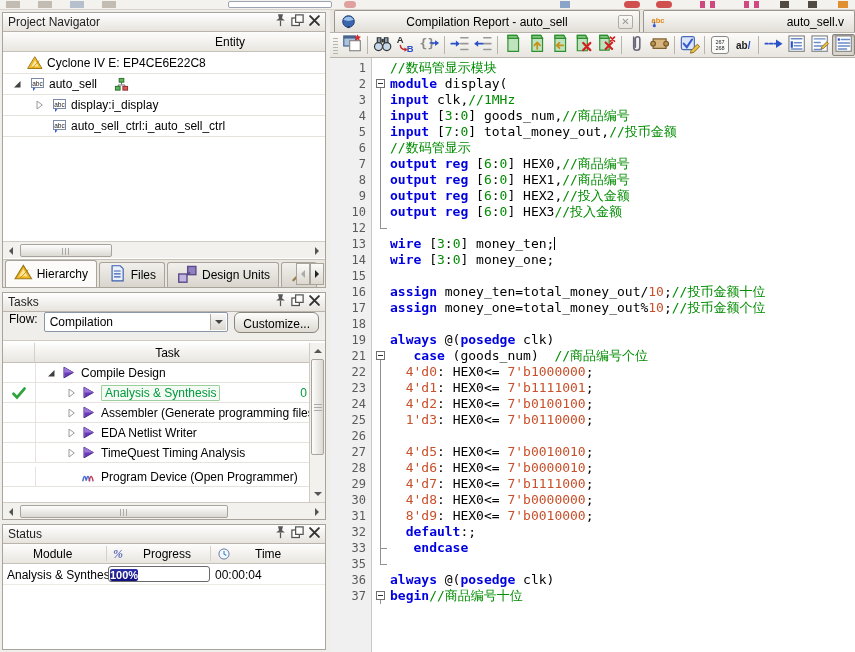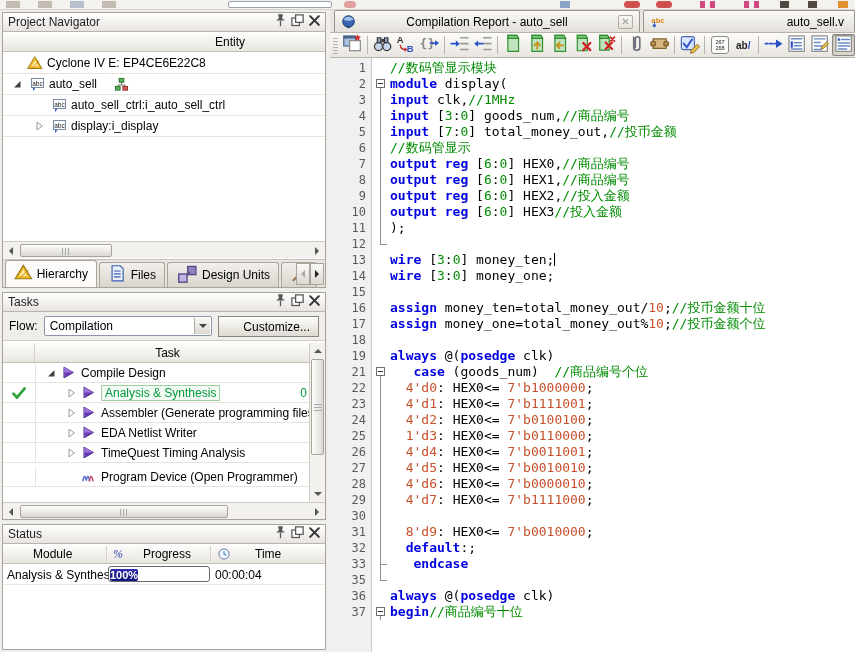--- a/index.html
+++ b/index.html
@@ -37,24 +37,24 @@
 
   #navtabs { position:absolute; left:0; right:0; bottom:0; height:28px; background:#e9e6e0; border-top:1px solid #c5c1b9; display:flex; align-items:flex-end; padding-left:2px; }
   .ntab { height:25px; border:1px solid #a8a49c; border-bottom:none; border-radius:3px 3px 0 0; background:linear-gradient(#f2f0ec,#d9d5cd); display:flex; align-items:center; gap:4px; padding:0 8px; font-size:12px; margin-right:2px; white-space:nowrap; overflow:hidden; }
   .ntab.active { background:#fcfbfa; height:27px; font-weight:normal; }
   .ntab svg { width:14px; height:14px; flex:0 0 auto; }
   .ntab-scroll { position:absolute; right:1px; bottom:2px; display:flex; }
   .ntab-scroll .sbtn { width:14px; height:22px; background:linear-gradient(#fbfaf8,#dcd8d0); border:1px solid #a8a49c; display:flex; align-items:center; justify-content:center; }
 
   
   #tasks { top:292px; height:228px; }
-  #flowrow { height:29px; background:#f0eeea; border-bottom:1px solid #d0ccc4; display:flex; align-items:center; padding:0 6px; gap:6px; }
+  #flowrow { height:29px; background:#f0eeea; border-bottom:1px solid #d0ccc4; display:flex; padding:0 6px; gap:6px; }
   #flow-select { flex:1; height:20px; background:#fff; border:1px solid #8a96a8; border-radius:2px; position:relative; padding:2px 18px 0 5px; font-size:12px; }
   #flow-select .dd { position:absolute; right:1px; top:1px; bottom:1px; width:16px; background:linear-gradient(#f8f7f5,#dcd8d0); border-left:1px solid #b0aca4; display:flex; align-items:center; justify-content:center; }
-  #btn-customize { height:21px; padding:2px 8px 0 24px; background:linear-gradient(#fdfdfc,#dedad2); border:1px solid #8a867e; border-radius:0; font-size:12px; }
+  #btn-customize { height:21px; padding:2px 8px 0 8px; background:linear-gradient(#fdfdfc,#dedad2); border:1px solid #8a867e; border-radius:6px; font-size:12px; }
   #taskhdr { position:absolute; left:0; right:9px; top:50px; height:20px; background:linear-gradient(#fdfdfc,#e9e6e0); border-bottom:1px solid #c5c1b9; font-size:12px; }
   #taskhdr .h1 { position:absolute; left:0; top:0; bottom:0; width:32px; border-right:1px solid #d5d1c9; }
   #taskhdr .h2 { position:absolute; left:32px; right:16px; top:3px; text-align:center; }
   #tasklist { position:absolute; left:0; right:16px; top:70px; bottom:17px; overflow:hidden; background:#fff; }
   .krow { position:relative; height:20px; border-bottom:1px solid #e6e3de; }
   .krow .kcheck { position:absolute; left:8px; top:2px; width:16px; height:16px; }
   .krow .kc-sep { position:absolute; left:32px; top:0; bottom:0; width:1px; background:#e6e3de; }
   .krow .exp { position:absolute; top:4px; width:12px; height:12px; }
   .krow .kicon { position:absolute; top:2px; width:15px; height:15px; }
   .krow .klabel { position:absolute; top:3px; font-size:12px; white-space:nowrap; }
@@ -184,37 +184,37 @@
           </svg></span>
         <span class="tlabel" style="left: 46px;">auto_sell</span>
         <span class="sfx" style="display: inline-block; left: 110.7px;"><svg viewBox="0 0 16 16" stroke-linecap="round" style="width: 100%; height: 100%;">
             <path d="M8 5.5 v2 M4.5 10 V8.5 h7 V10" stroke="#666" fill="none"></path>
             <rect x="5.5" y="1.5" width="5" height="4" fill="#58b858" stroke="#2a6a2a"></rect>
             <rect x="1.5" y="10" width="5" height="4" fill="#58b858" stroke="#2a6a2a"></rect>
             <rect x="9.5" y="10" width="5" height="4" fill="#e05858" stroke="#8a2a2a"></rect>
           </svg></span>
       </div>
       <div class="trow">
+        <span class="exp" style="display: inline-block; left: 30px;"><svg viewBox="0 0 12 12" stroke-linecap="round" style="width: 100%; height: 100%;">
+            <path d="M4 2.5 V10 L9 6.2 Z" fill="#fff" stroke="#9a9a9a"></path>
+          </svg></span>
         <span class="ticon" style="display: inline-block; left: 48px;"><svg viewBox="0 0 16 16" stroke-linecap="round" style="width: 100%; height: 100%;">
             <rect x="2.5" y="2.5" width="12" height="9" fill="#fff" stroke="#7a8aa8"></rect>
             <text x="8.5" y="9.5" font-size="6.5" text-anchor="middle" fill="#222">abc</text>
             <path d="M4 11.5 v3.5 l2.4 -2.4 z" fill="#3a5fd0"></path>
           </svg></span>
-        <span class="tlabel" style="left: 68px;">auto_sell_ctrl:i_auto_sell_ctrl</span>
+        <span class="tlabel" style="left: 68px;">display:i_display</span>
       </div>
       <div class="trow">
-        <span class="exp" style="display: inline-block; left: 30px;"><svg viewBox="0 0 12 12" stroke-linecap="round" style="width: 100%; height: 100%;">
-            <path d="M4 2.5 V10 L9 6.2 Z" fill="#fff" stroke="#9a9a9a"></path>
-          </svg></span>
         <span class="ticon" style="display: inline-block; left: 48px;"><svg viewBox="0 0 16 16" stroke-linecap="round" style="width: 100%; height: 100%;">
             <rect x="2.5" y="2.5" width="12" height="9" fill="#fff" stroke="#7a8aa8"></rect>
             <text x="8.5" y="9.5" font-size="6.5" text-anchor="middle" fill="#222">abc</text>
             <path d="M4 11.5 v3.5 l2.4 -2.4 z" fill="#3a5fd0"></path>
           </svg></span>
-        <span class="tlabel" style="left: 68px;">display:i_display</span>
+        <span class="tlabel" style="left: 68px;">auto_sell_ctrl:i_auto_sell_ctrl</span>
       </div>
     </div>
   <div class="hscroll" style="bottom:29px">
     <div class="hs-arrow" style="left:1px">
         <span class="tri" style="border-right-color:#555;border-left-width:0"></span>
       </div>
     <div class="hs-thumb" style="left:17px;width:92px">
         <span class="hs-grip"></span>
       </div>
     <div class="hs-arrow" style="right:1px">
@@ -609,39 +609,38 @@
         <div class="cl"><span class="ln">1</span><span class="fold"></span><span class="src"><span class="tk-c">//数码管显示模块</span></span></div>
         <div class="cl"><span class="ln">2</span><span class="fold"><span class="fv low"></span><span class="fbox"></span></span><span class="src"><span class="tk-k">module</span><span class="tk-p"> </span><span class="tk-i">display(</span></span></div>
         <div class="cl"><span class="ln">3</span><span class="fold"><span class="fv"></span></span><span class="src"><span class="tk-k">input</span><span class="tk-p"> </span><span class="tk-i">clk,</span><span class="tk-c">//1MHz</span></span></div>
         <div class="cl"><span class="ln">4</span><span class="fold"><span class="fv"></span></span><span class="src"><span class="tk-k">input</span><span class="tk-p"> [</span><span class="tk-g">3</span><span class="tk-p">:</span><span class="tk-g">0</span><span class="tk-p">] </span><span class="tk-i">goods_num,</span><span class="tk-c">//商品编号</span></span></div>
         <div class="cl"><span class="ln">5</span><span class="fold"><span class="fv"></span></span><span class="src"><span class="tk-k">input</span><span class="tk-p"> [</span><span class="tk-g">7</span><span class="tk-p">:</span><span class="tk-g">0</span><span class="tk-p">] </span><span class="tk-i">total_money_out,</span><span class="tk-c">//投币金额</span></span></div>
         <div class="cl"><span class="ln">6</span><span class="fold"><span class="fv"></span></span><span class="src"><span class="tk-c">//数码管显示</span></span></div>
         <div class="cl"><span class="ln">7</span><span class="fold"><span class="fv"></span></span><span class="src"><span class="tk-k">output</span><span class="tk-p"> </span><span class="tk-k">reg</span><span class="tk-p"> [</span><span class="tk-g">6</span><span class="tk-p">:</span><span class="tk-g">0</span><span class="tk-p">] </span><span class="tk-i">HEX0,</span><span class="tk-c">//商品编号</span></span></div>
         <div class="cl"><span class="ln">8</span><span class="fold"><span class="fv"></span></span><span class="src"><span class="tk-k">output</span><span class="tk-p"> </span><span class="tk-k">reg</span><span class="tk-p"> [</span><span class="tk-g">6</span><span class="tk-p">:</span><span class="tk-g">0</span><span class="tk-p">] </span><span class="tk-i">HEX1,</span><span class="tk-c">//商品编号</span></span></div>
         <div class="cl"><span class="ln">9</span><span class="fold"><span class="fv"></span></span><span class="src"><span class="tk-k">output</span><span class="tk-p"> </span><span class="tk-k">reg</span><span class="tk-p"> [</span><span class="tk-g">6</span><span class="tk-p">:</span><span class="tk-g">0</span><span class="tk-p">] </span><span class="tk-i">HEX2,</span><span class="tk-c">//投入金额</span></span></div>
         <div class="cl"><span class="ln">10</span><span class="fold"><span class="fv"></span></span><span class="src"><span class="tk-k">output</span><span class="tk-p"> </span><span class="tk-k">reg</span><span class="tk-p"> [</span><span class="tk-g">6</span><span class="tk-p">:</span><span class="tk-g">0</span><span class="tk-p">] </span><span class="tk-i">HEX3</span><span class="tk-c">//投入金额</span></span></div>
-        <div class="cl"><span class="ln">11</span><span class="fold"><span class="fv"></span></span><span class="src"><span class="tk-p">);</span></span></div>
         <div class="cl"><span class="ln">12</span><span class="fold"><span class="fv half"></span><span class="fh"></span></span><span class="src"></span></div>
         <div class="cl"><span class="ln">13</span><span class="fold"></span><span class="src"><span class="tk-k">wire</span><span class="tk-p"> [</span><span class="tk-g">3</span><span class="tk-p">:</span><span class="tk-g">0</span><span class="tk-p">] </span><span class="tk-i">money_ten;</span><span class="caret"></span></span></div>
         <div class="cl"><span class="ln">14</span><span class="fold"></span><span class="src"><span class="tk-k">wire</span><span class="tk-p"> [</span><span class="tk-g">3</span><span class="tk-p">:</span><span class="tk-g">0</span><span class="tk-p">] </span><span class="tk-i">money_one;</span></span></div>
         <div class="cl"><span class="ln">15</span><span class="fold"></span><span class="src"></span></div>
         <div class="cl"><span class="ln">16</span><span class="fold"></span><span class="src"><span class="tk-k">assign</span><span class="tk-p"> </span><span class="tk-i">money_ten=total_money_out/</span><span class="tk-n">10</span><span class="tk-p">;</span><span class="tk-c">//投币金额十位</span></span></div>
         <div class="cl"><span class="ln">17</span><span class="fold"></span><span class="src"><span class="tk-k">assign</span><span class="tk-p"> </span><span class="tk-i">money_one=total_money_out%</span><span class="tk-n">10</span><span class="tk-p">;</span><span class="tk-c">//投币金额个位</span></span></div>
         <div class="cl"><span class="ln">18</span><span class="fold"></span><span class="src"></span></div>
         <div class="cl"><span class="ln">19</span><span class="fold"></span><span class="src"><span class="tk-k">always</span><span class="tk-p"> @(</span><span class="tk-k">posedge</span><span class="tk-p"> </span><span class="tk-i">clk)</span></span></div>
         <div class="cl"><span class="ln">21</span><span class="fold"><span class="fv low"></span><span class="fbox"></span></span><span class="src"><span class="tk-p">   </span><span class="tk-k">case</span><span class="tk-p"> (</span><span class="tk-i">goods_num</span><span class="tk-p">)  </span><span class="tk-c">//商品编号个位</span></span></div>
         <div class="cl"><span class="ln">22</span><span class="fold"><span class="fv"></span></span><span class="src"><span class="tk-p">  </span><span class="tk-n">4'd0</span><span class="tk-p">: </span><span class="tk-i">HEX0</span><span class="tk-p">&lt;= </span><span class="tk-n">7'b1000000</span><span class="tk-p">;</span></span></div>
         <div class="cl"><span class="ln">23</span><span class="fold"><span class="fv"></span></span><span class="src"><span class="tk-p">  </span><span class="tk-n">4'd1</span><span class="tk-p">: </span><span class="tk-i">HEX0</span><span class="tk-p">&lt;= </span><span class="tk-n">7'b1111001</span><span class="tk-p">;</span></span></div>
         <div class="cl"><span class="ln">24</span><span class="fold"><span class="fv"></span></span><span class="src"><span class="tk-p">  </span><span class="tk-n">4'd2</span><span class="tk-p">: </span><span class="tk-i">HEX0</span><span class="tk-p">&lt;= </span><span class="tk-n">7'b0100100</span><span class="tk-p">;</span></span></div>
         <div class="cl"><span class="ln">25</span><span class="fold"><span class="fv"></span></span><span class="src"><span class="tk-p">  </span><span class="tk-n">1'd3</span><span class="tk-p">: </span><span class="tk-i">HEX0</span><span class="tk-p">&lt;= </span><span class="tk-n">7'b0110000</span><span class="tk-p">;</span></span></div>
-        <div class="cl"><span class="ln">26</span><span class="fold"><span class="fv"></span></span><span class="src"><span class="tk-p">  </span><span class="tk-n">4'd4</span><span class="tk-p">: </span><span class="tk-i">HEX0</span><span class="tk-p">&lt;= </span><span class="tk-n">7'b0011001</span><span class="tk-p">;</span></span></div>
+        <div class="cl"><span class="ln">26</span><span class="fold"><span class="fv"></span></span></div>
         <div class="cl"><span class="ln">27</span><span class="fold"><span class="fv"></span></span><span class="src"><span class="tk-p">  </span><span class="tk-n">4'd5</span><span class="tk-p">: </span><span class="tk-i">HEX0</span><span class="tk-p">&lt;= </span><span class="tk-n">7'b0010010</span><span class="tk-p">;</span></span></div>
         <div class="cl"><span class="ln">28</span><span class="fold"><span class="fv"></span></span><span class="src"><span class="tk-p">  </span><span class="tk-n">4'd6</span><span class="tk-p">: </span><span class="tk-i">HEX0</span><span class="tk-p">&lt;= </span><span class="tk-n">7'b0000010</span><span class="tk-p">;</span></span></div>
         <div class="cl"><span class="ln">29</span><span class="fold"><span class="fv"></span></span><span class="src"><span class="tk-p">  </span><span class="tk-n">4'd7</span><span class="tk-p">: </span><span class="tk-i">HEX0</span><span class="tk-p">&lt;= </span><span class="tk-n">7'b1111000</span><span class="tk-p">;</span></span></div>
-        <div class="cl"><span class="ln">30</span><span class="fold"><span class="fv"></span></span></div>
+        <div class="cl"><span class="ln">30</span><span class="fold"><span class="fv"></span></span><span class="src"><span class="tk-p">  </span><span class="tk-n">4'd8</span><span class="tk-p">: </span><span class="tk-i">HEX0</span><span class="tk-p">&lt;= </span><span class="tk-n">7'b0000000</span><span class="tk-p">;</span></span></div>
         <div class="cl"><span class="ln">31</span><span class="fold"><span class="fv"></span></span><span class="src"><span class="tk-p">  </span><span class="tk-n">8'd9</span><span class="tk-p">: </span><span class="tk-i">HEX0</span><span class="tk-p">&lt;= </span><span class="tk-n">7'b0010000</span><span class="tk-p">;</span></span></div>
         <div class="cl"><span class="ln">32</span><span class="fold"><span class="fv"></span></span><span class="src"><span class="tk-p">  </span><span class="tk-k">default</span><span class="tk-p">:;</span></span></div>
         <div class="cl"><span class="ln">33</span><span class="fold"><span class="fv"></span><span class="fh"></span></span><span class="src"><span class="tk-p">   </span><span class="tk-k">endcase</span></span></div>
         <div class="cl"><span class="ln">35</span><span class="fold"><span class="fv half"></span><span class="fh"></span></span><span class="src"></span></div>
         <div class="cl"><span class="ln">36</span><span class="fold"></span><span class="src"><span class="tk-k">always</span><span class="tk-p"> @(</span><span class="tk-k">posedge</span><span class="tk-p"> </span><span class="tk-i">clk)</span></span></div>
         <div class="cl"><span class="ln">37</span><span class="fold"><span class="fv low"></span><span class="fbox"></span></span><span class="src"><span class="tk-k">begin</span><span class="tk-c">//商品编号十位</span></span></div>
       </div>
   </div>
 </div>
 

